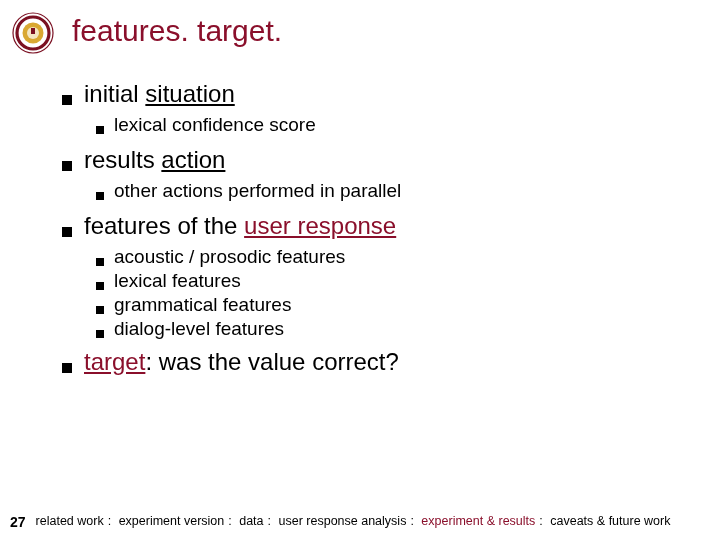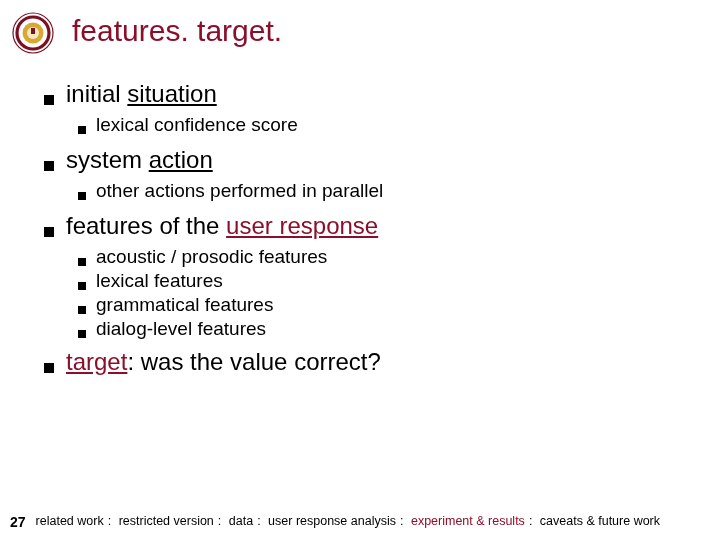--- a/index.html
+++ b/index.html
@@ -1,20 +1,20 @@
 <!DOCTYPE html>
 <html><head>
 <meta charset="utf-8">
 <style>
   html,body{margin:0;padding:0}
   body{width:720px;height:540px;background:#fff;font-family:Arial,Helvetica,sans-serif;color:#000;position:relative;overflow:hidden}
   .logo{position:absolute;left:12px;top:12px;width:42px;height:42px}
   .logo svg{width:42px;height:42px}
   .title{position:absolute;left:72px;top:14px;font-size:30px;color:#8a0f2b;font-weight:400}
-  .content{position:absolute;left:44px;top:80px;right:24px}
+  .content{position:absolute;left:62px;top:80px;right:24px}
   ul{list-style:none;margin:0;padding:0}
   .l1>li{margin:0 0 6px 0;font-size:24px}
   .l1>li>.row{display:flex;align-items:baseline}
   .sq{display:inline-block;width:10px;height:10px;background:#000;margin-right:12px;flex:0 0 auto;position:relative;top:3px}
   .sq-s{width:8px;height:8px;margin-right:10px;top:3px}
   .u{text-decoration:underline}
   .accent{color:#8a0f2b}
   .l2{margin:6px 0 10px 34px}
   .l2>li{font-size:19px;margin:2px 0}
   .l2>li>.row{display:flex;align-items:baseline}
@@ -58,21 +58,21 @@
               <span>lexical confidence score</span>
             </div>
           </li>
       </ul>
     </li>
 
     <li>
       <div class="row">
         <span class="sq"></span>
         <span>
-          <span>system </span><span class="u">action</span>
+          <span>results </span><span class="u">action</span>
         </span>
       </div>
       <ul class="l2">
         <li>
             <div class="row">
               <span class="sq sq-s"></span>
               <span>other actions performed in parallel</span>
             </div>
           </li>
       </ul>
@@ -121,19 +121,19 @@
         </span>
       </div>
     </li>
   </ul>
 </div>
 
 <div class="footer">
   <div class="pg">27</div>
   <div class="bc">
     <span>related work</span><span class="sep">:</span>
-    <span>restricted version</span><span class="sep">:</span>
+    <span>experiment version</span><span class="sep">:</span>
     <span>data</span><span class="sep">:</span>
     <span>user response analysis</span><span class="sep">:</span>
     <span class="b">experiment &amp; results</span><span class="sep">:</span>
     <span>caveats &amp; future work</span>
   </div>
 </div>
 
 </body></html>

